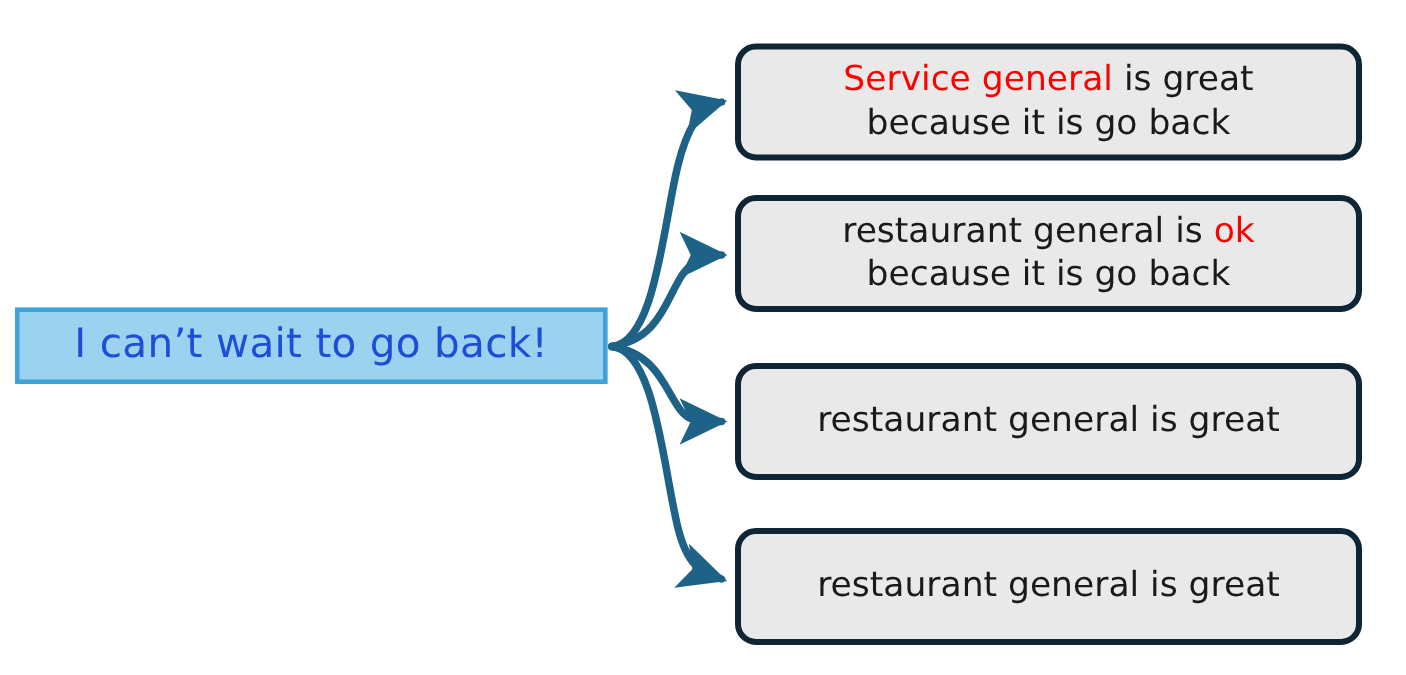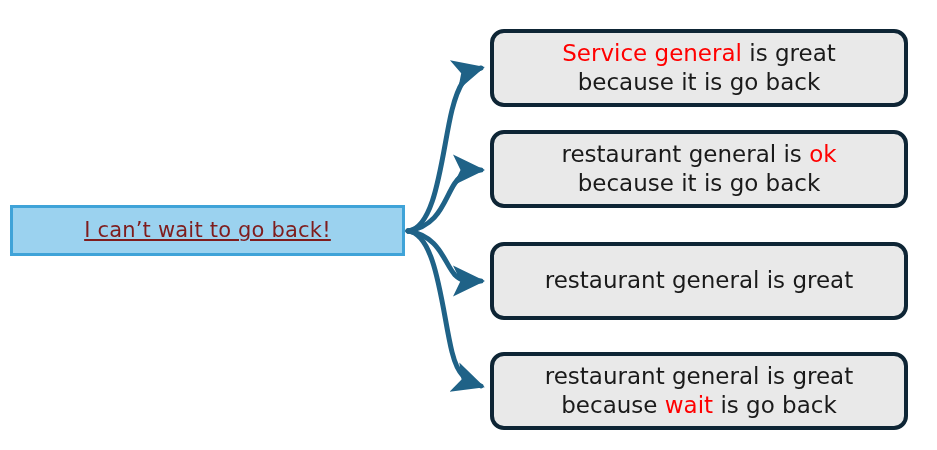--- a/index.html
+++ b/index.html
@@ -40,26 +40,25 @@
     height: 51px;
     box-sizing: border-box;
     background: #9BD2EF;
     border: 3px solid #3FA3D8;
     display: flex;
     align-items: center;
     justify-content: center;
   }
   .source-node .node-text {
     font-family: "DejaVu Sans", sans-serif;
-    font-size: 21px;
+    font-size: 27px;
     line-height: 1.05;
-    color: #7f1d1d;
+    color: #1d4ed8;
     white-space: nowrap;
     letter-spacing: 0.2px;
-    text-decoration: underline;
   }
 
   
   .out-node {
     position: absolute;
     left: 490px;
     width: 418px;
     height: 78px;
     box-sizing: border-box;
     background: #E9E9E9;
@@ -120,16 +119,15 @@
     <div class="line"><span>restaurant general is </span><span class="hl">ok</span></div>
     <div class="line"><span>because it is go back</span></div>
   </div>
 
   <div class="out-node" id="node-3">
     <div class="line"><span>restaurant general is great</span></div>
   </div>
 
   <div class="out-node" id="node-4">
     <div class="line"><span>restaurant general is great</span></div>
-    <div class="line"><span>because </span><span class="hl">wait</span><span> is go back</span></div>
   </div>
 
 </div>
 
 </body></html>

